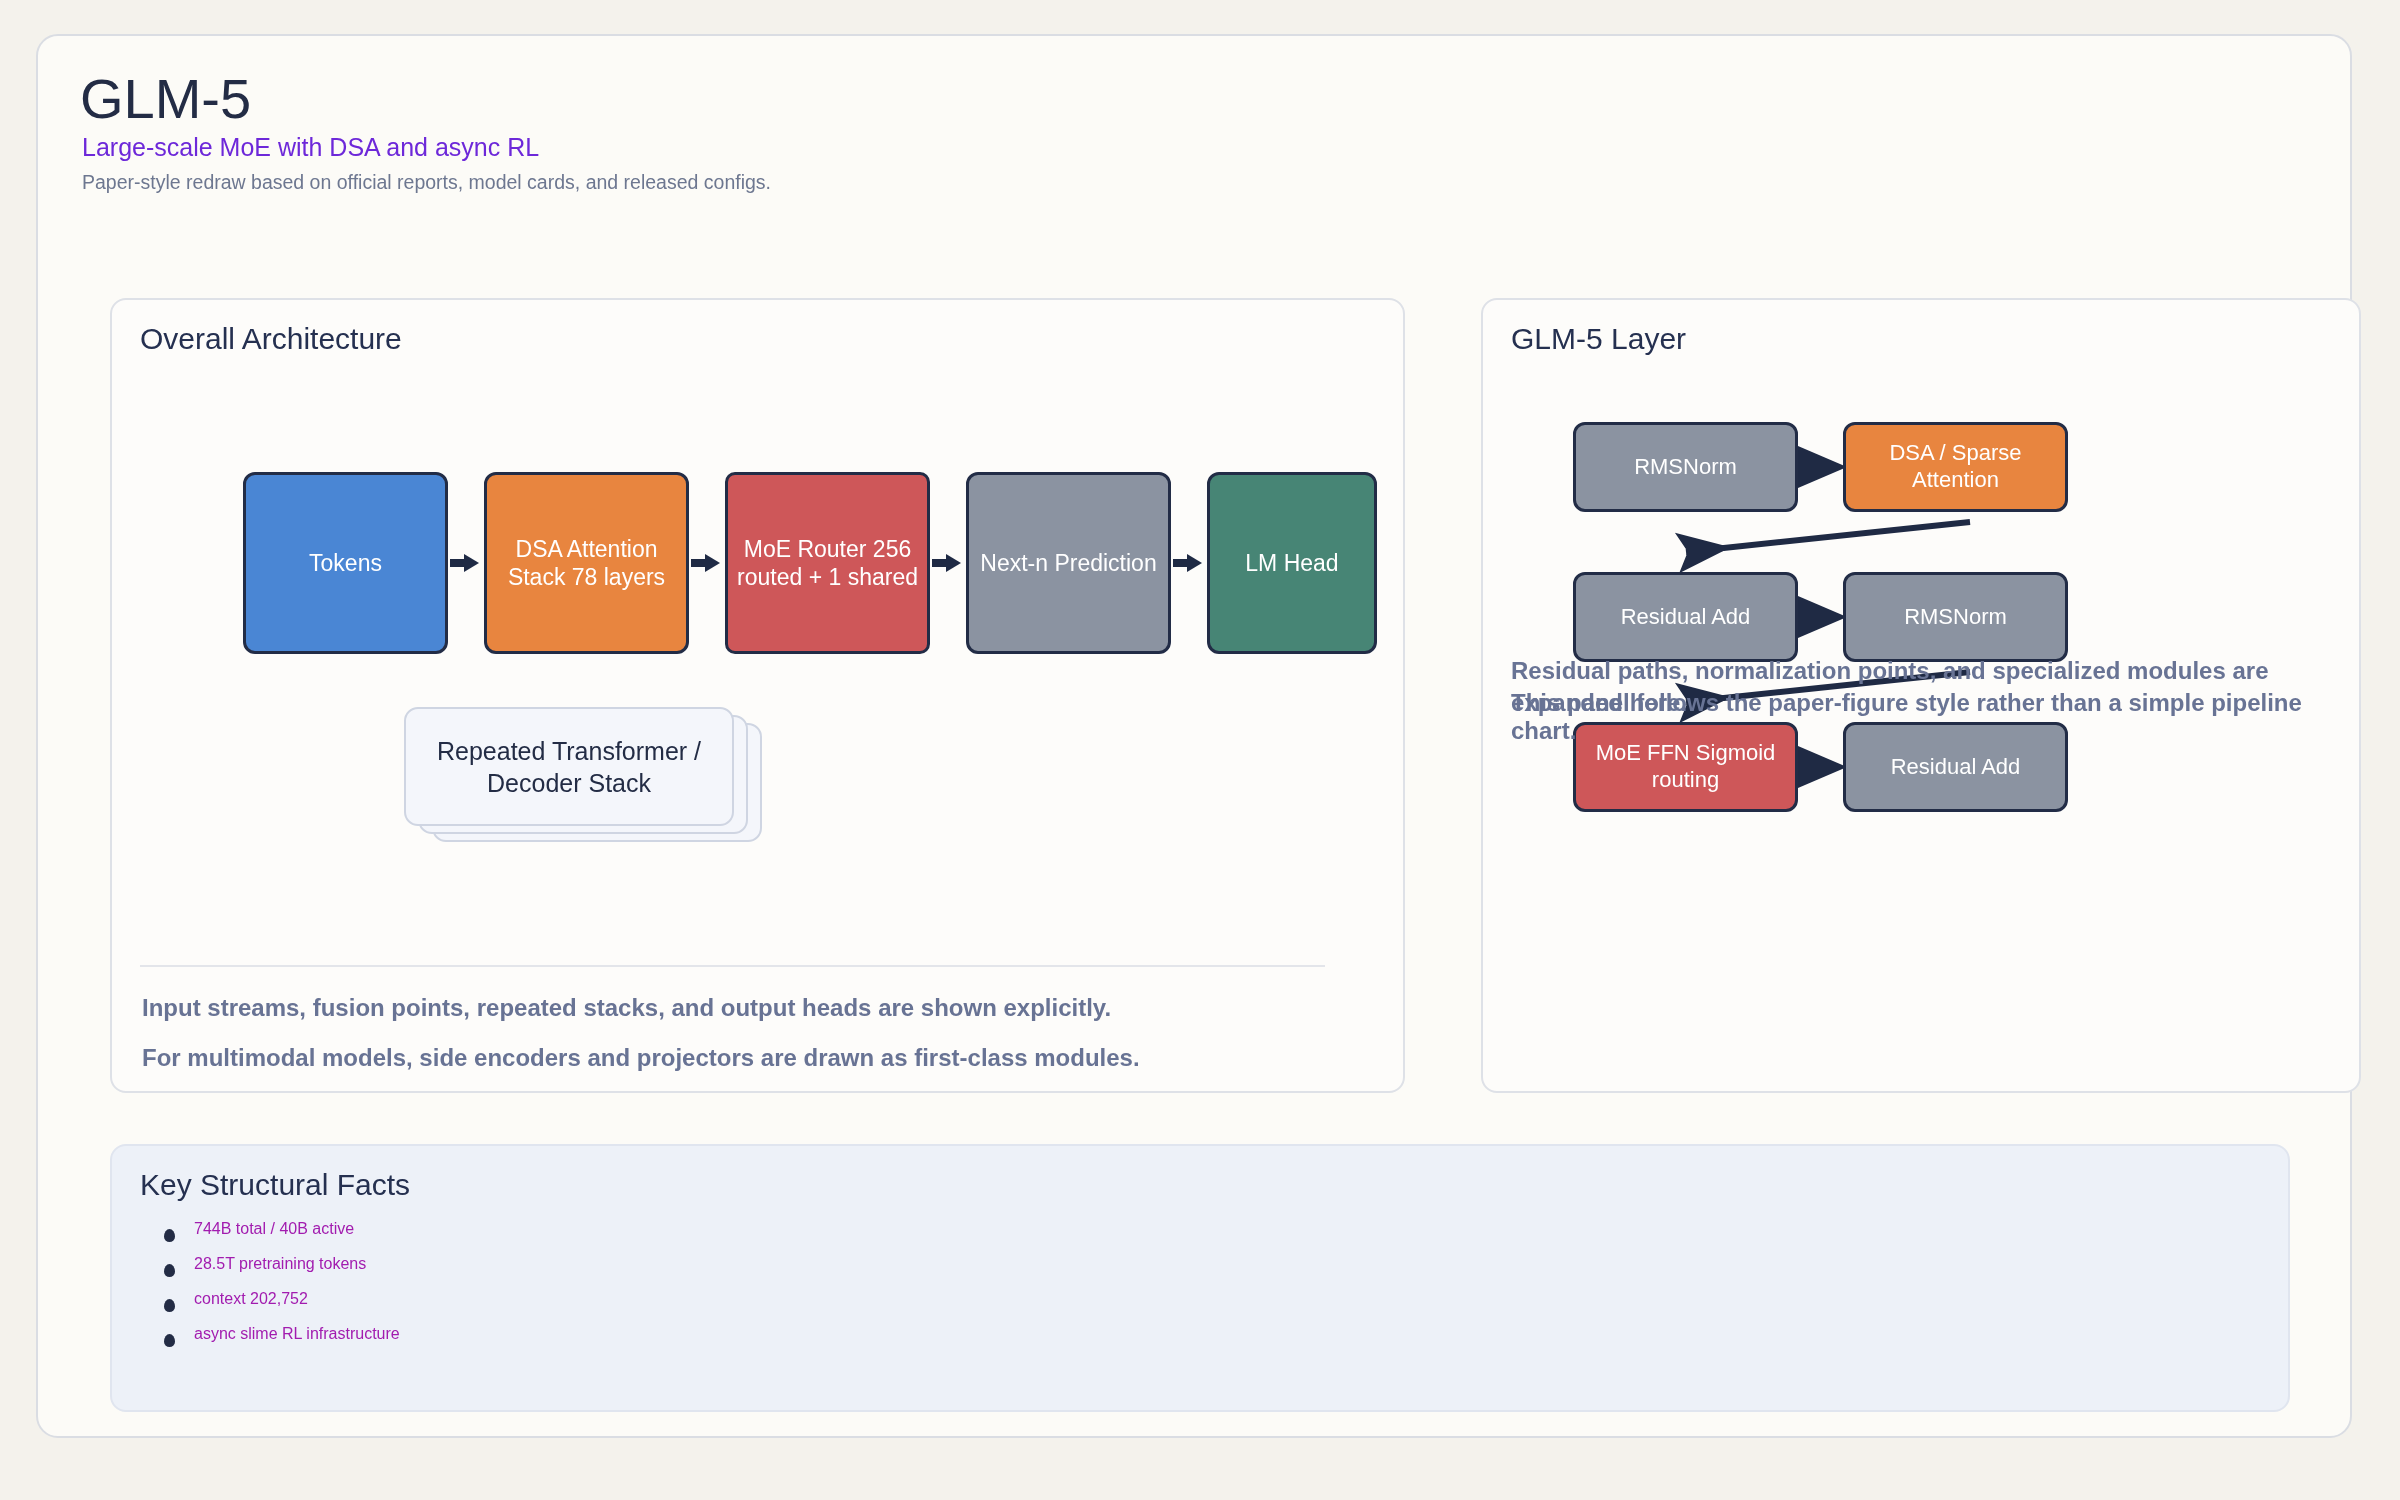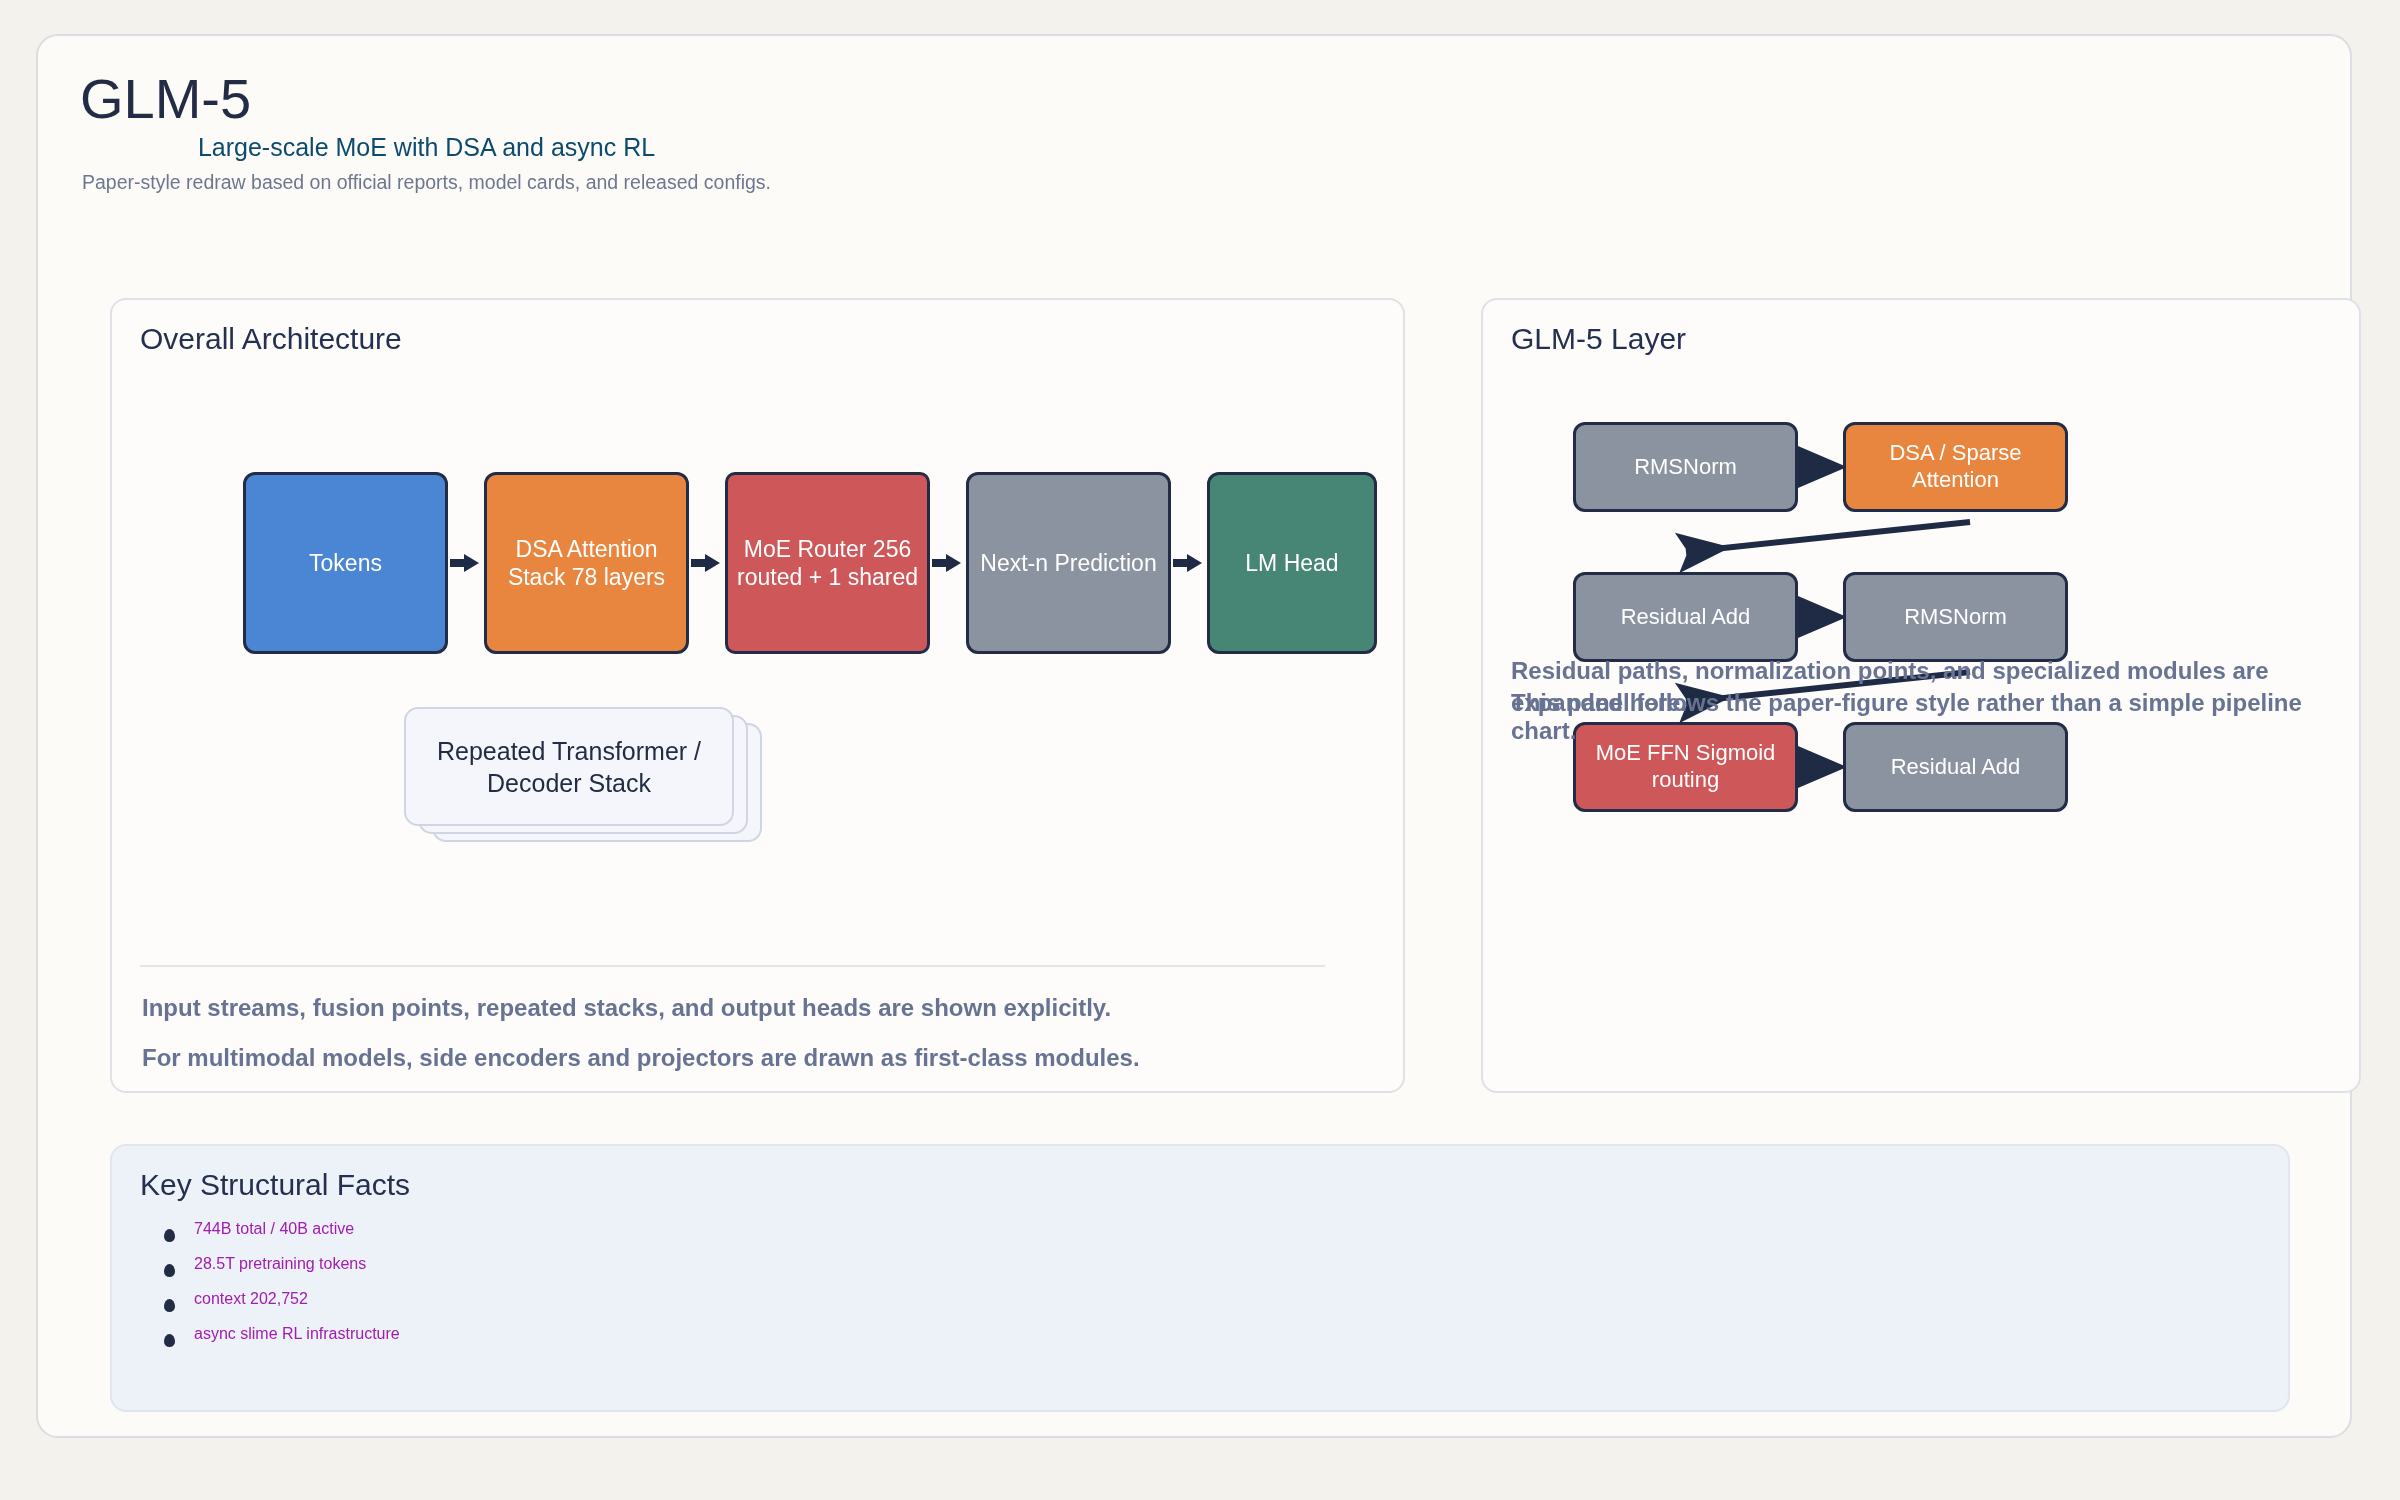--- a/index.html
+++ b/index.html
@@ -35,24 +35,23 @@
   .title {
     font-size: 56px;
     color: #232c45;
     line-height: 1.0;
     letter-spacing: 0px;
     margin: 0;
     font-weight: 400;
   }
   .subtitle {
     font-size: 25px;
-    color: #0c4a6e;
+    color: #6d28d9;
     margin: 6px 0 0 2px;
     font-weight: 400;
-    text-align: center;
   }
   .subsubtitle {
     font-size: 19.5px;
     color: #6d7790;
     margin: 9px 0 0 2px;
     font-weight: 400;
   }
 
   
   .panel {

